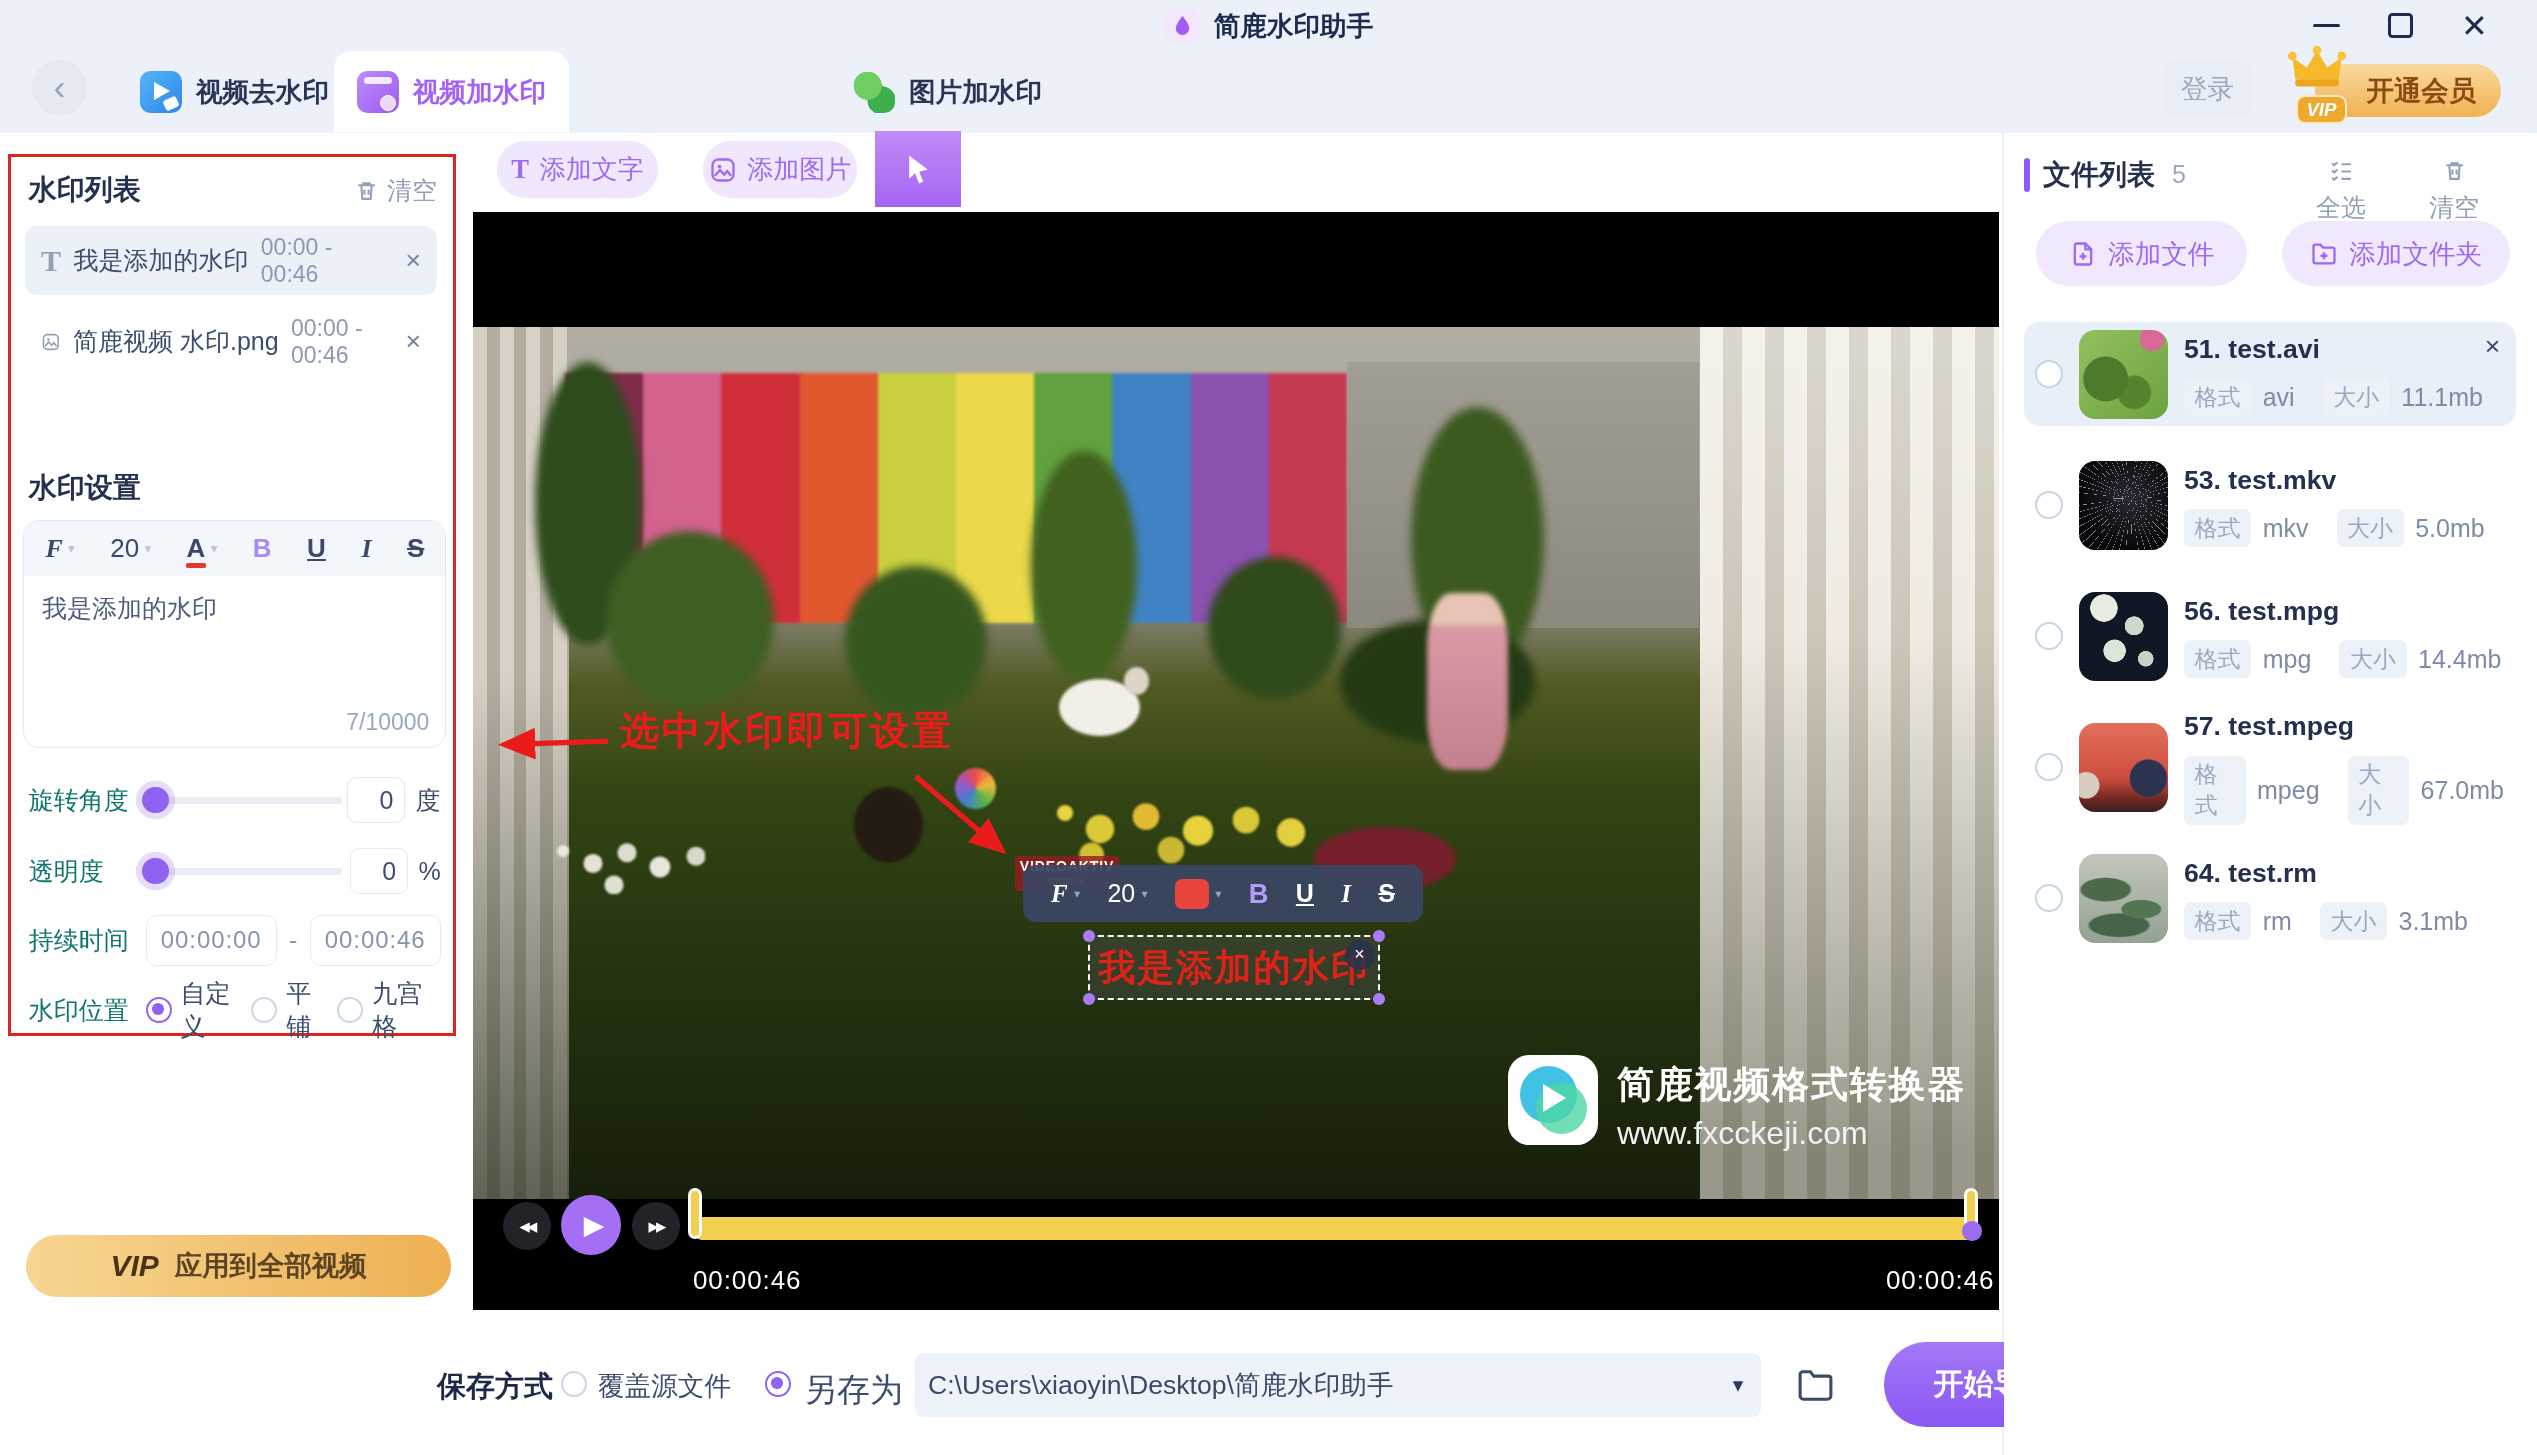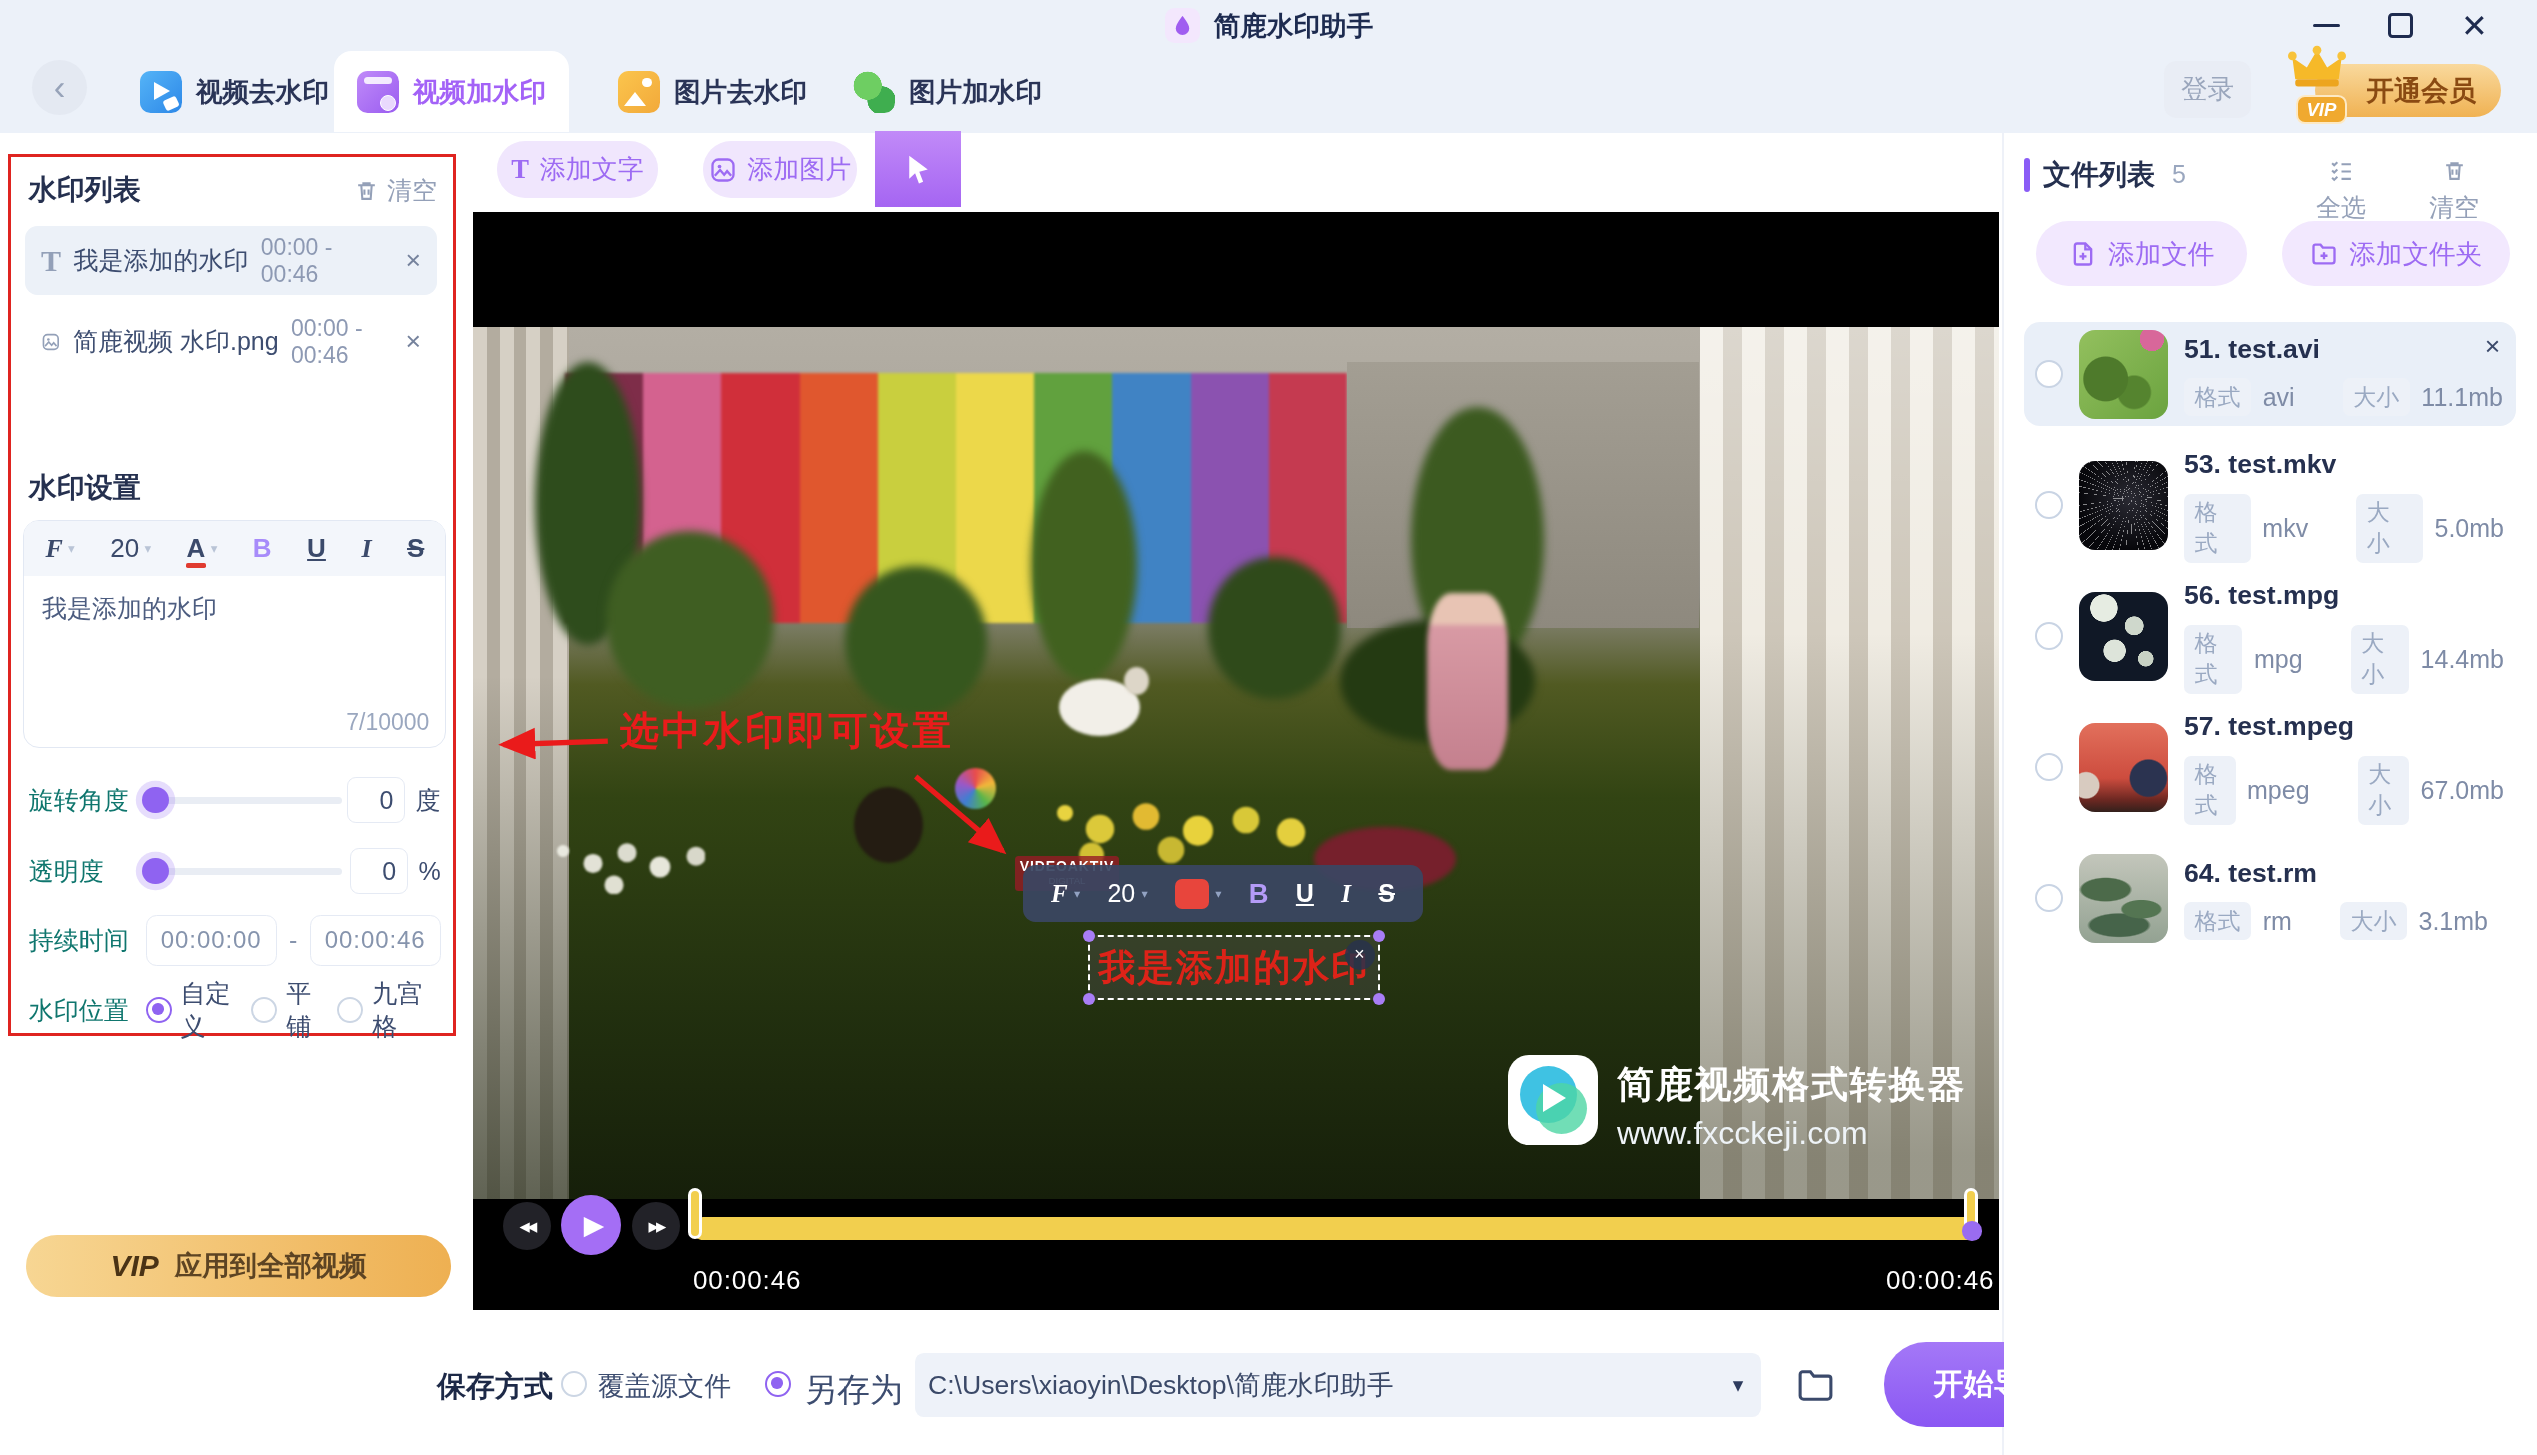--- a/index.html
+++ b/index.html
@@ -153,21 +153,21 @@
   .fp-btn { position:absolute; top:88px; height:65px; border-radius:33px; background:#f2e8fe; color:#9d6bf3; font-size:26.6px; display:flex; align-items:center; justify-content:center; gap:11.5px; cursor:pointer; }
   .fi { position:absolute; left:20.4px; width:492px; height:104px; border-radius:16px; display:flex; align-items:center; padding:0 12.4px 0 10.6px; gap:16px; }
   .fi.sel { background:#e9eff8; }
   .fi-check { width:28px; height:28px; border-radius:50%; border:2.7px solid #c9d4e4; background:#fff; flex:none; }
   .fi-thumb { width:89px; height:89px; border-radius:16px; flex:none; }
   .fi-main { flex:1; display:flex; flex-direction:column; gap:13.3px; padding-top:1.8px; }
   .fi-title { font-size:26.6px; font-weight:700; color:#25304f; }
   .fi-meta { display:flex; align-items:center; }
   .chip { background:#edf1f8; color:#9aa9c2; font-size:23px; padding:3.5px 10.6px; border-radius:7px; }
   .chip-val { font-size:25px; color:#7e8ba6; margin-left:11.5px; }
-  .chip2 { margin-left:48px; }
+  .chip2 { margin-left:28px; }
   .fi-close { position:absolute; right:16px; top:8.9px; font-size:26.6px; color:#3c4a6b; }
   .th1 { background:radial-gradient(circle 12.4px at 82% 10%,#d8679a 98%,transparent),radial-gradient(circle 23px at 30% 55%,#4e7a2b 95%,transparent),radial-gradient(circle 17.7px at 62% 70%,#55842f 90%,transparent),linear-gradient(135deg,#93c05e,#6ba33f); }
   .th2 { background:repeating-conic-gradient(from 10deg at 58% 42%,rgba(255,255,255,.5) 0deg .6deg,rgba(10,10,14,0) .6deg 7deg),radial-gradient(circle at 58% 42%,#2a2a33,#07070b 70%); }
   .th3 { background:radial-gradient(circle 14px at 28% 18%,#e6ece2 96%,transparent),radial-gradient(circle 9.7px at 62% 38%,#cfd8cc 95%,transparent),radial-gradient(circle 11.5px at 40% 66%,#dde4da 95%,transparent),radial-gradient(circle 8px at 75% 75%,#c8d2c4 95%,transparent),#101826; }
   .th4 { background:radial-gradient(circle 19.5px at 78% 62%,#2b3350 92%,transparent),radial-gradient(circle 14px at 8% 70%,#d8cbc0 90%,transparent),linear-gradient(180deg,#e2705c 0%,#cd4c3e 62%,#6e2822 86%,#33201c 100%); }
   .th5 { background:radial-gradient(ellipse 26.6px 12.4px at 30% 40%,#4c6a4a 90%,transparent),radial-gradient(ellipse 21px 9.7px at 70% 62%,#547552 90%,transparent),radial-gradient(ellipse 32px 12.4px at 45% 80%,#46644a 90%,transparent),linear-gradient(180deg,#c3c6bb,#93a292); }
 </style>
 </head>
 <body>
 
@@ -203,27 +203,20 @@
           <span class="eraser"></span>
         </span>
       <span>视频去水印</span>
     </div>
     <div class="tab active" style="left:334px; width:235px;">
       <span class="tab-ico ico-purple">
           <span class="boxslot"></span>
           <span class="coin"></span>
         </span>
       <span>视频加水印</span>
-    </div>
-    <div class="tab" style="left:595px;">
-      <span class="tab-ico ico-orange">
-          <span class="mt"></span>
-          <span class="sun"></span>
-        </span>
-      <span>图片去水印</span>
     </div>
     <div class="tab" style="left:830px;">
       <span class="tab-ico ico-green"></span>
       <span>图片加水印</span>
     </div>
     <div class="login-btn">登录</div>
     <div class="vip-btn">
       <span class="crown">
         <svg width="58" height="48" viewBox="0 0 40 32">
             <path d="M5 23 L3 8 L13 15 L20 3 L27 15 L37 8 L35 23 Z" fill="#f6b929"></path>

